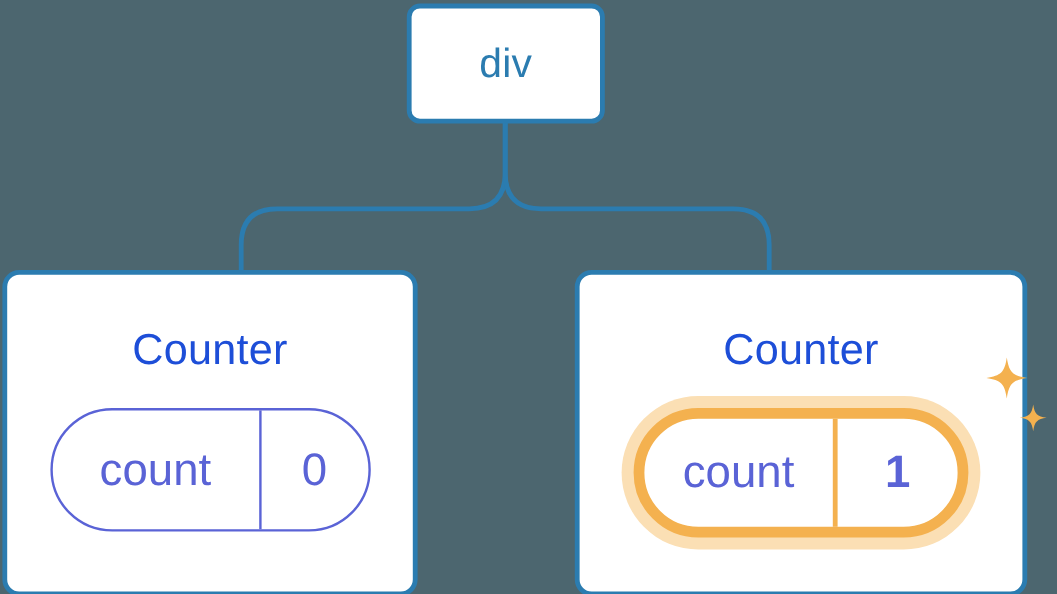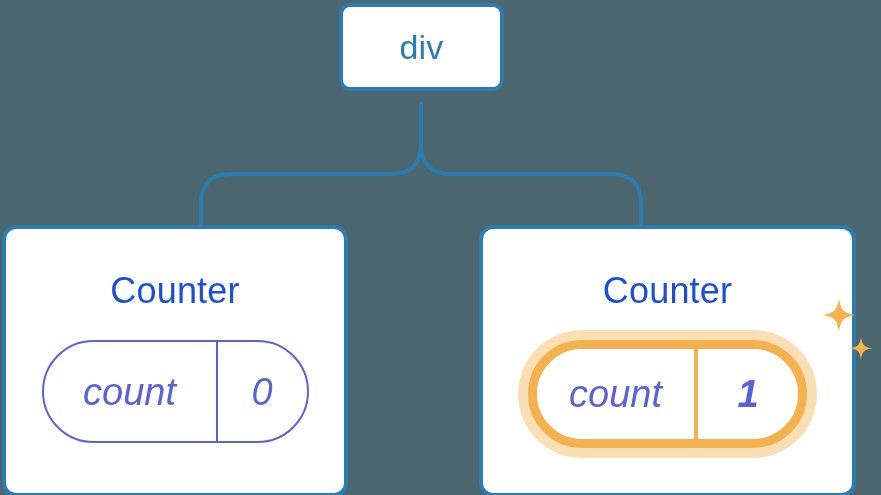--- a/index.html
+++ b/index.html
@@ -41,21 +41,21 @@
     display: flex;
     flex-direction: column;
     align-items: center;
     justify-content: center;
   }
 
   .node-root {
     left: 339px;
     top: 3px;
     width: 165px;
-    height: 88px;
+    height: 100px;
     border-radius: 11px;
   }
 
   .node-label-root {
     color: #2b7cb0;
     font-size: 34px;
     line-height: 1;
     letter-spacing: 0.2px;
   }
 
@@ -86,21 +86,20 @@
     justify-content: center;
   }
 
   .pill {
     position: relative;
     box-sizing: border-box;
     display: flex;
     align-items: stretch;
     border-radius: 999px;
     background: #ffffff;
-    font-style: italic;
   }
 
   
   .pill-plain {
     width: 267px;
     height: 103px;
     border: 2px solid #5a63d6;
   }
 
   

